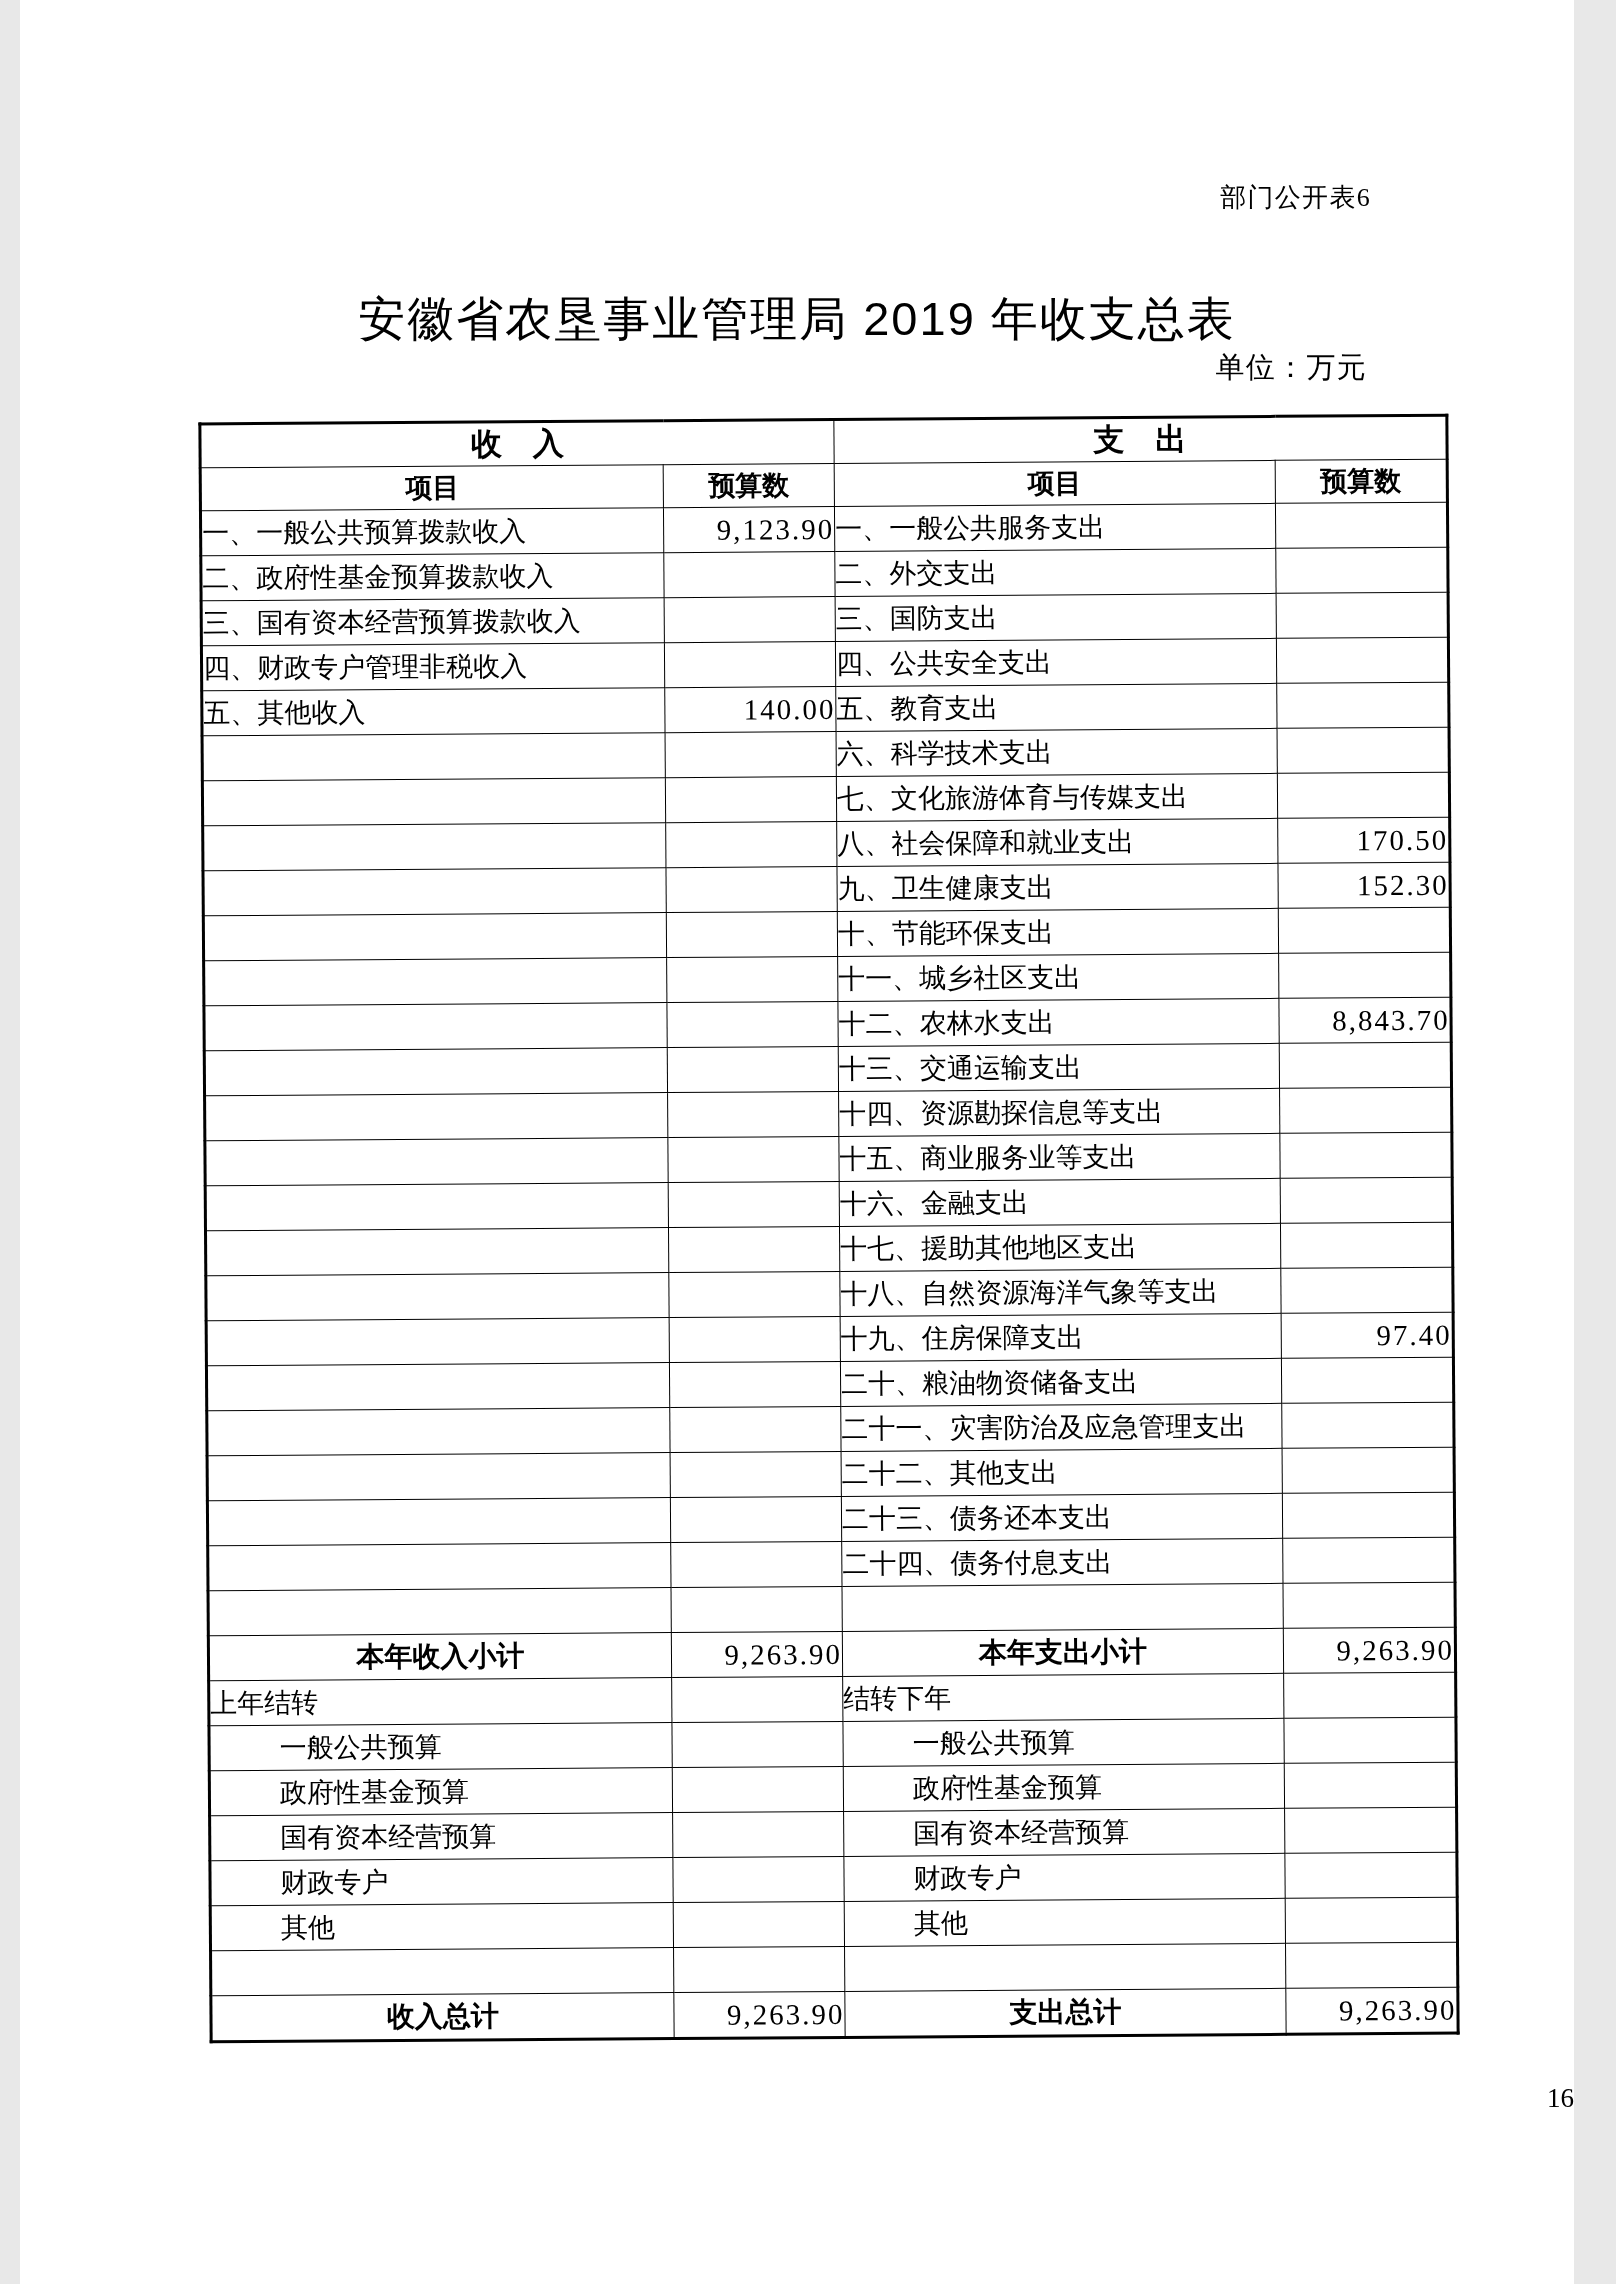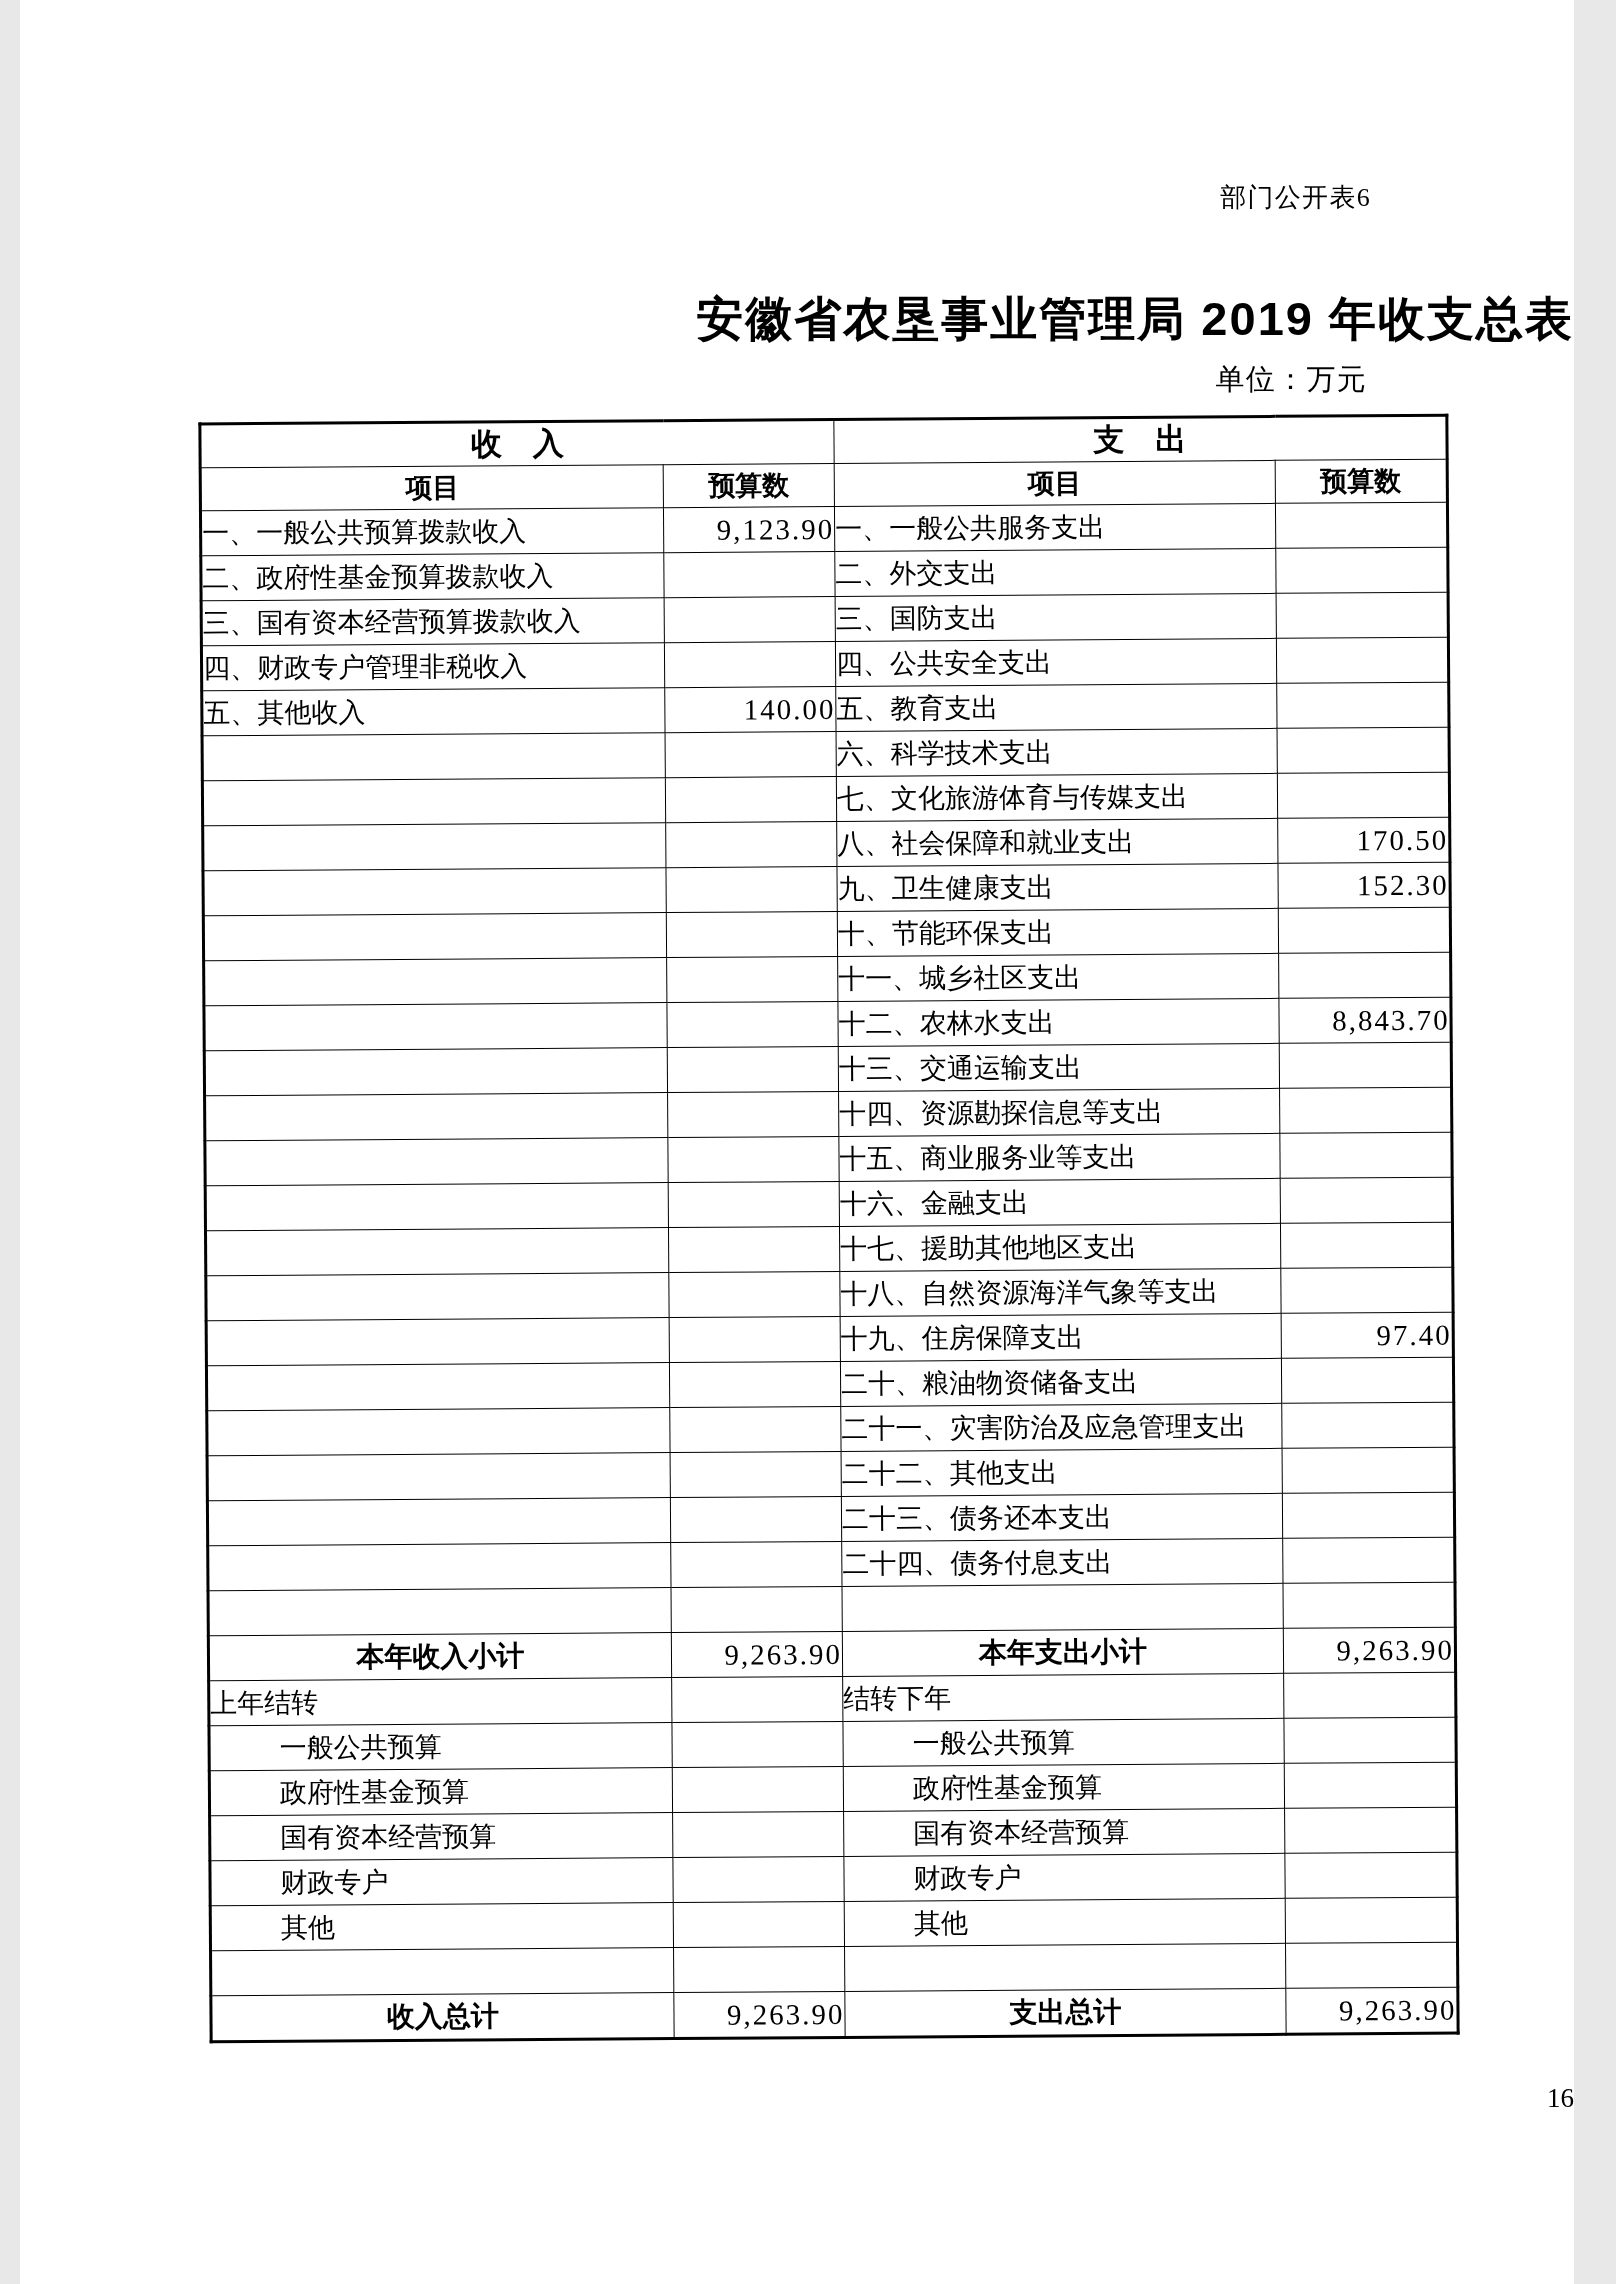--- a/index.html
+++ b/index.html
@@ -12,26 +12,26 @@
     overflow:hidden;
     margin-left:20px;
   }
   .doc-label{
     position:absolute;top:180px;right:203px;
     font-size:26px;letter-spacing:1.3px;
     font-family:"Liberation Serif", serif;
   }
   .page-title{
     position:absolute;top:288px;left:0;width:100%;
-    text-align:right;
-    font-size:47px;font-weight:700;letter-spacing:2px;
+    text-align:center;
+    font-size:47px;font-weight:400;letter-spacing:2px;
     font-family:"Liberation Sans", sans-serif;
   }
   .unit-note{
-    position:absolute;top:360px;right:207px;
+    position:absolute;top:348px;right:207px;
     font-size:29px;letter-spacing:1.3px;
   }
   .table-wrap{
     position:absolute;top:418px;left:184px;
     transform:rotate(-0.4deg);
     transform-origin:center center;
   }
   table.budget{
     border-collapse:collapse;
     table-layout:fixed;

